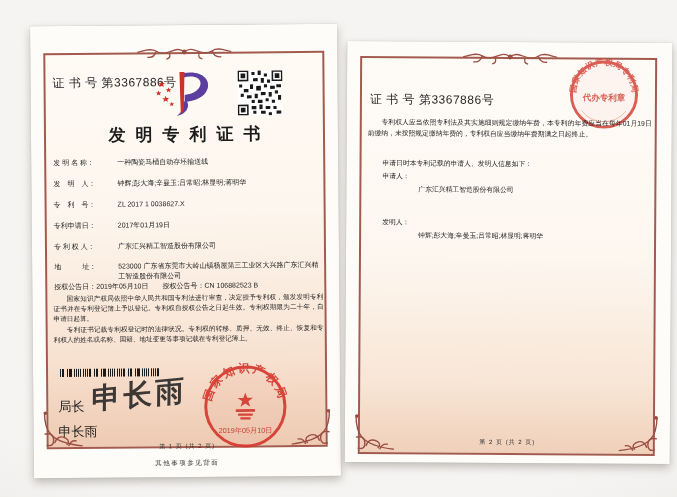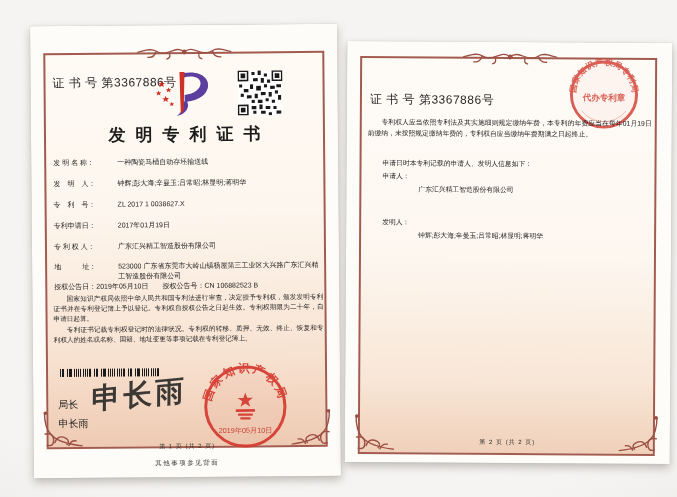--- a/index.html
+++ b/index.html
@@ -41,21 +41,21 @@
   .p1-row { position:absolute; left:22px; right:18px; display:flex; font-size:7px; line-height:1.4; color:#1e1e1e; }
   .p1-row .lab { flex:0 0 64px; }
   .p1-row .val { flex:1; }
   .grant-pair { margin-right:14px; }
   .paras { position:absolute; left:21px; right:16px; top:268px; font-size:6.6px; line-height:1.55; color:#262626; text-align:justify; }
   .paras p { text-indent:2em; }
   .barcode {
     position:absolute; left:27px; top:343px; width:100px; height:8px;
     background:repeating-linear-gradient(90deg,#1a1a1a 0 1px,transparent 1px 2.2px,#1a1a1a 2.2px 3.8px,transparent 3.8px 4.6px,#1a1a1a 4.6px 5.1px,transparent 5.1px 6.8px);
   }
-  .director { position:absolute; left:25px; top:369px; font-size:10px; color:#1d1d1d; line-height:1.9; }
+  .director { position:absolute; left:25px; top:369px; font-size:13px; color:#1d1d1d; line-height:1.9; }
   .signature {
     position:absolute; left:58px; top:350px; font-size:29px; font-weight:700; color:#222;
     transform:rotate(-5deg) skewX(-6deg); letter-spacing:3px; opacity:.88;
     font-family:"DejaVu Serif", serif;
   }
   .seal1 { position:absolute; left:168px; top:338px; width:88px; height:88px; opacity:.92; }
   .stamp2 { position:absolute; left:220px; top:15px; width:74px; height:74px; opacity:.88; }
   .footer-page { position:absolute; left:0; right:0; text-align:center; font-size:6px; letter-spacing:1px; color:#333; }
   .footer-note { position:absolute; left:0; right:0; text-align:center; font-size:6.5px; letter-spacing:1.5px; color:#3c3c3c; }
   .p2-para { position:absolute; font-size:6.8px; line-height:1.6; color:#262626; text-align:justify; }

